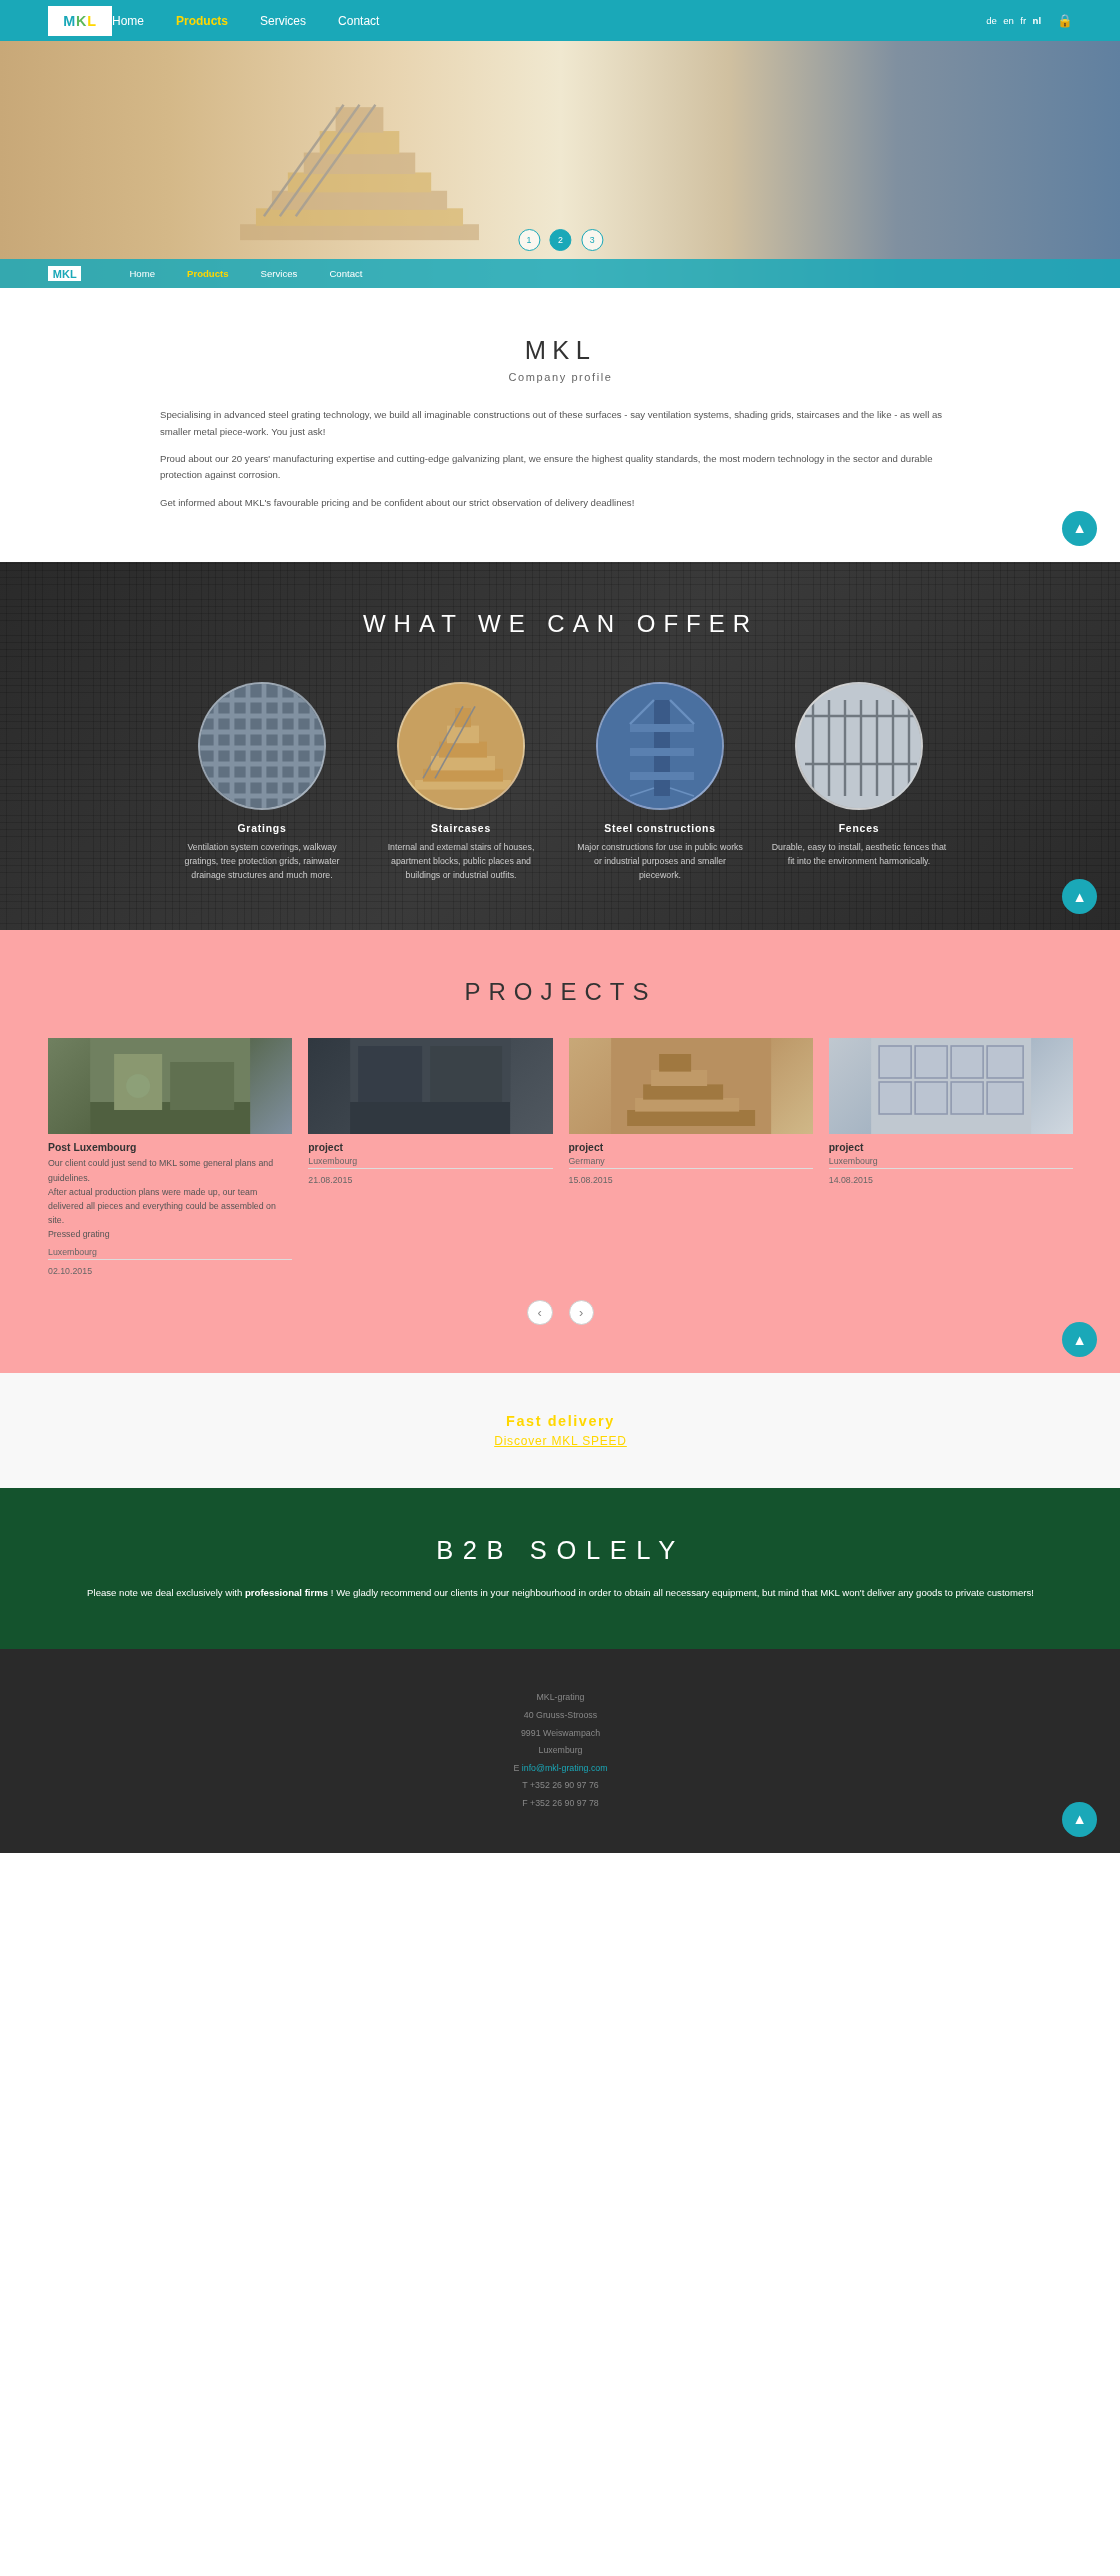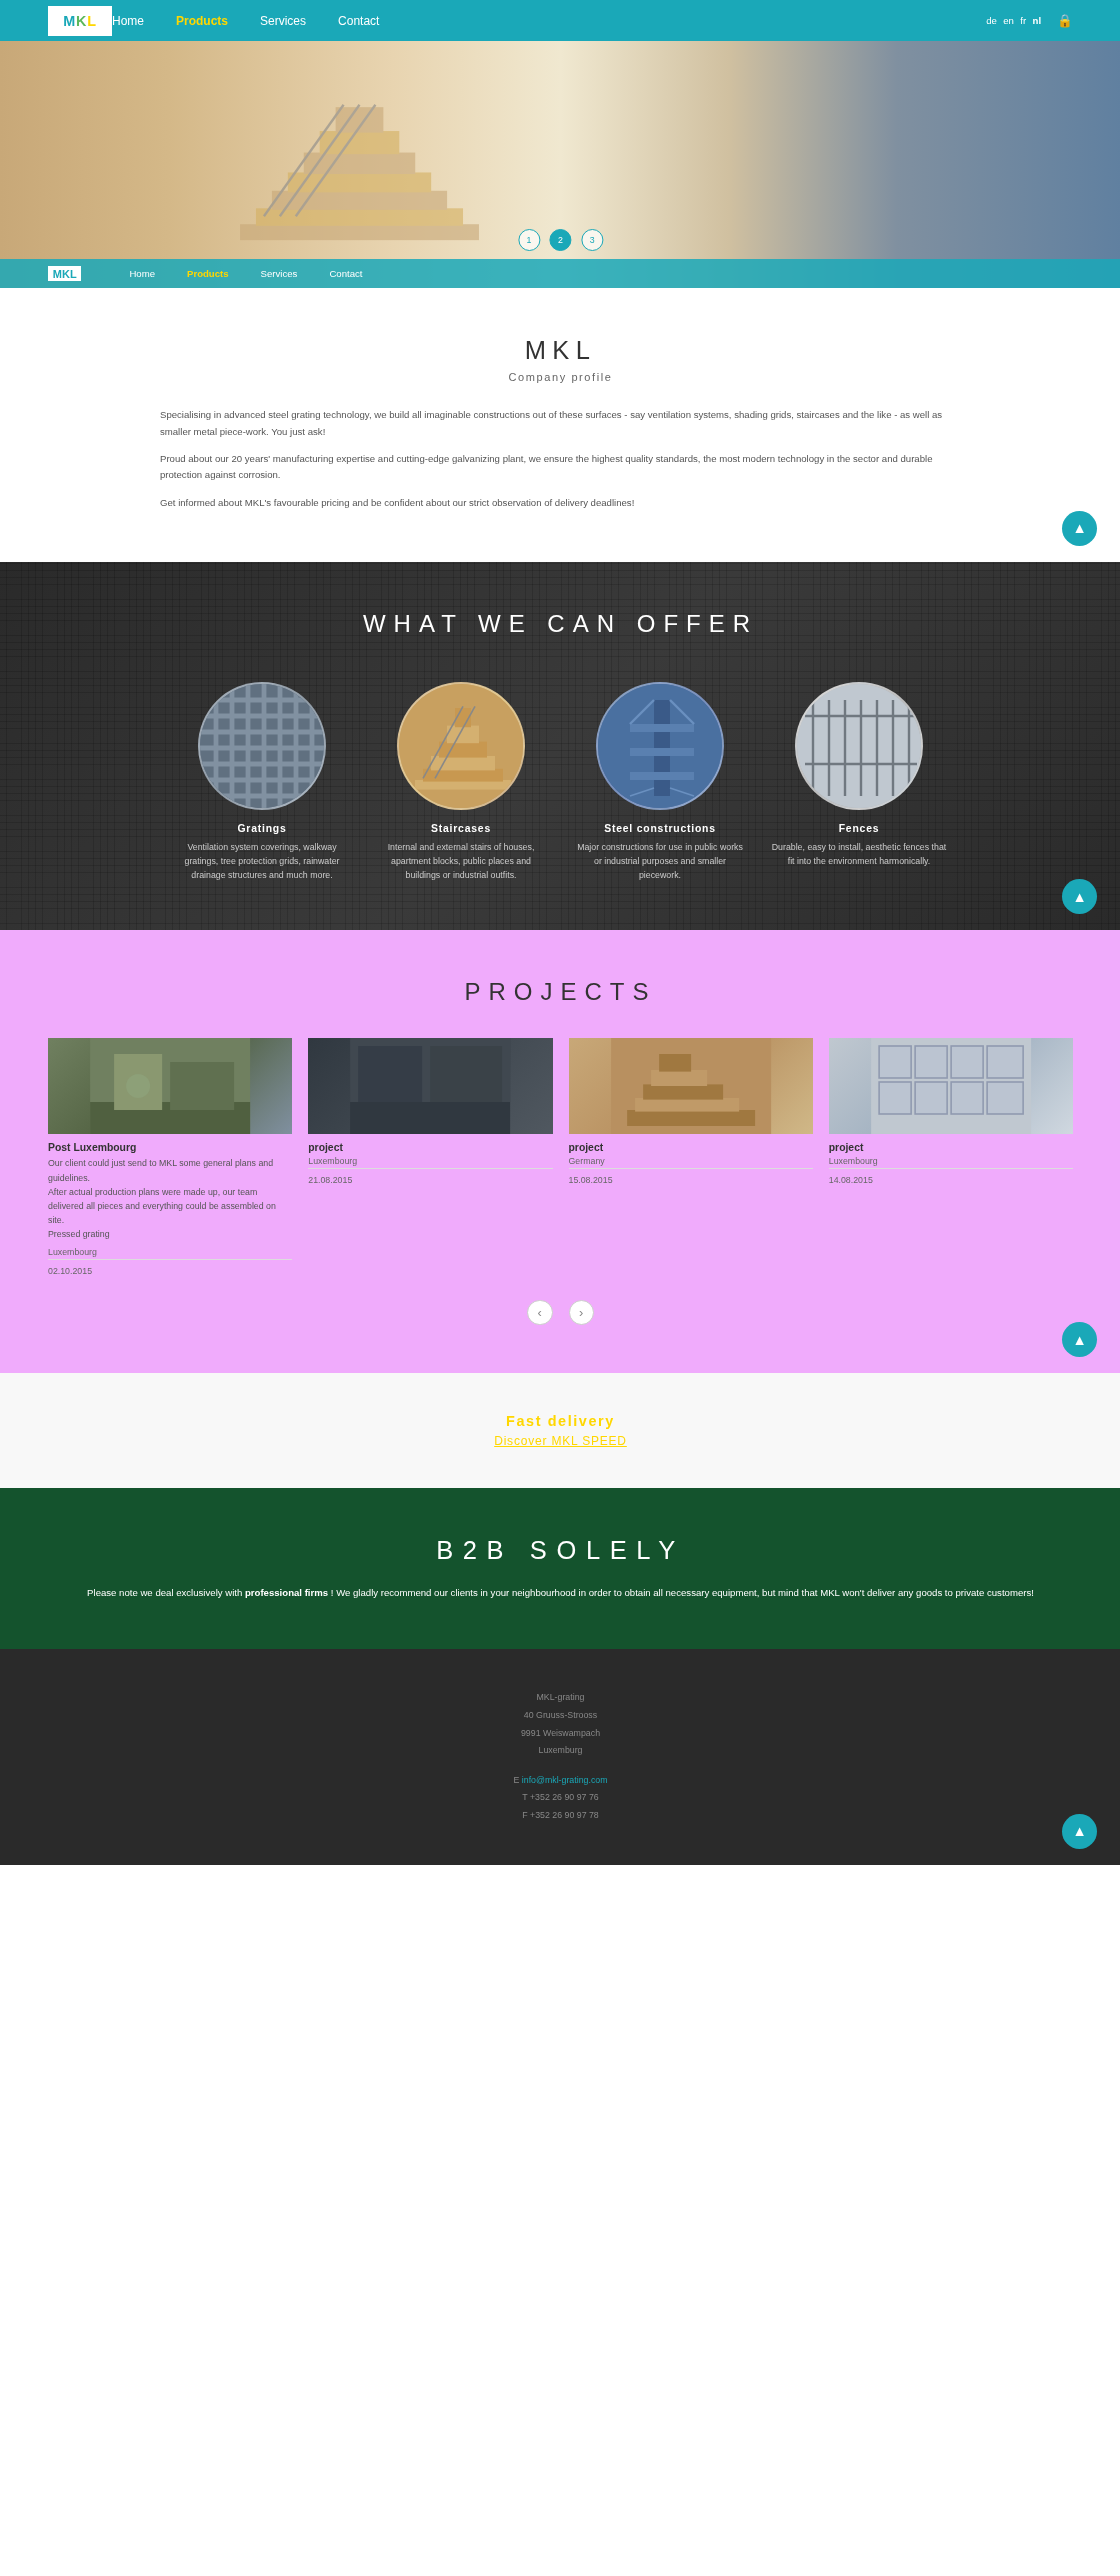--- a/index.html
+++ b/index.html
@@ -239,21 +239,21 @@
       font-size: 14.4px;
       display: flex;
       align-items: center;
       justify-content: center;
       z-index: 2;
     }
 
     
     .projects-section {
       padding: 48px 48px 32px;
-      background: #f0abfc;
+      background: #fca5a5;
       position: relative;
     }
     .projects-section h2 {
       text-align: center;
       font-size: 24px;
       font-weight: 300;
       letter-spacing: 8px;
       color: #333;
       margin-bottom: 32px;
     }
@@ -385,21 +385,21 @@
     footer {
       background: #2a2a2a;
       padding: 40px 48px;
       text-align: center;
       position: relative;
     }
     footer .footer-info {
       color: #888;
       font-size: 8.8px;
       line-height: 2;
-      margin-bottom: 12px;
+      margin-bottom: 0;
     }
     footer .footer-contact {
       color: #888;
       font-size: 8.8px;
       line-height: 2;
     }
     footer .footer-email {
       color: #1aa8b8;
       text-decoration: none;
     }

